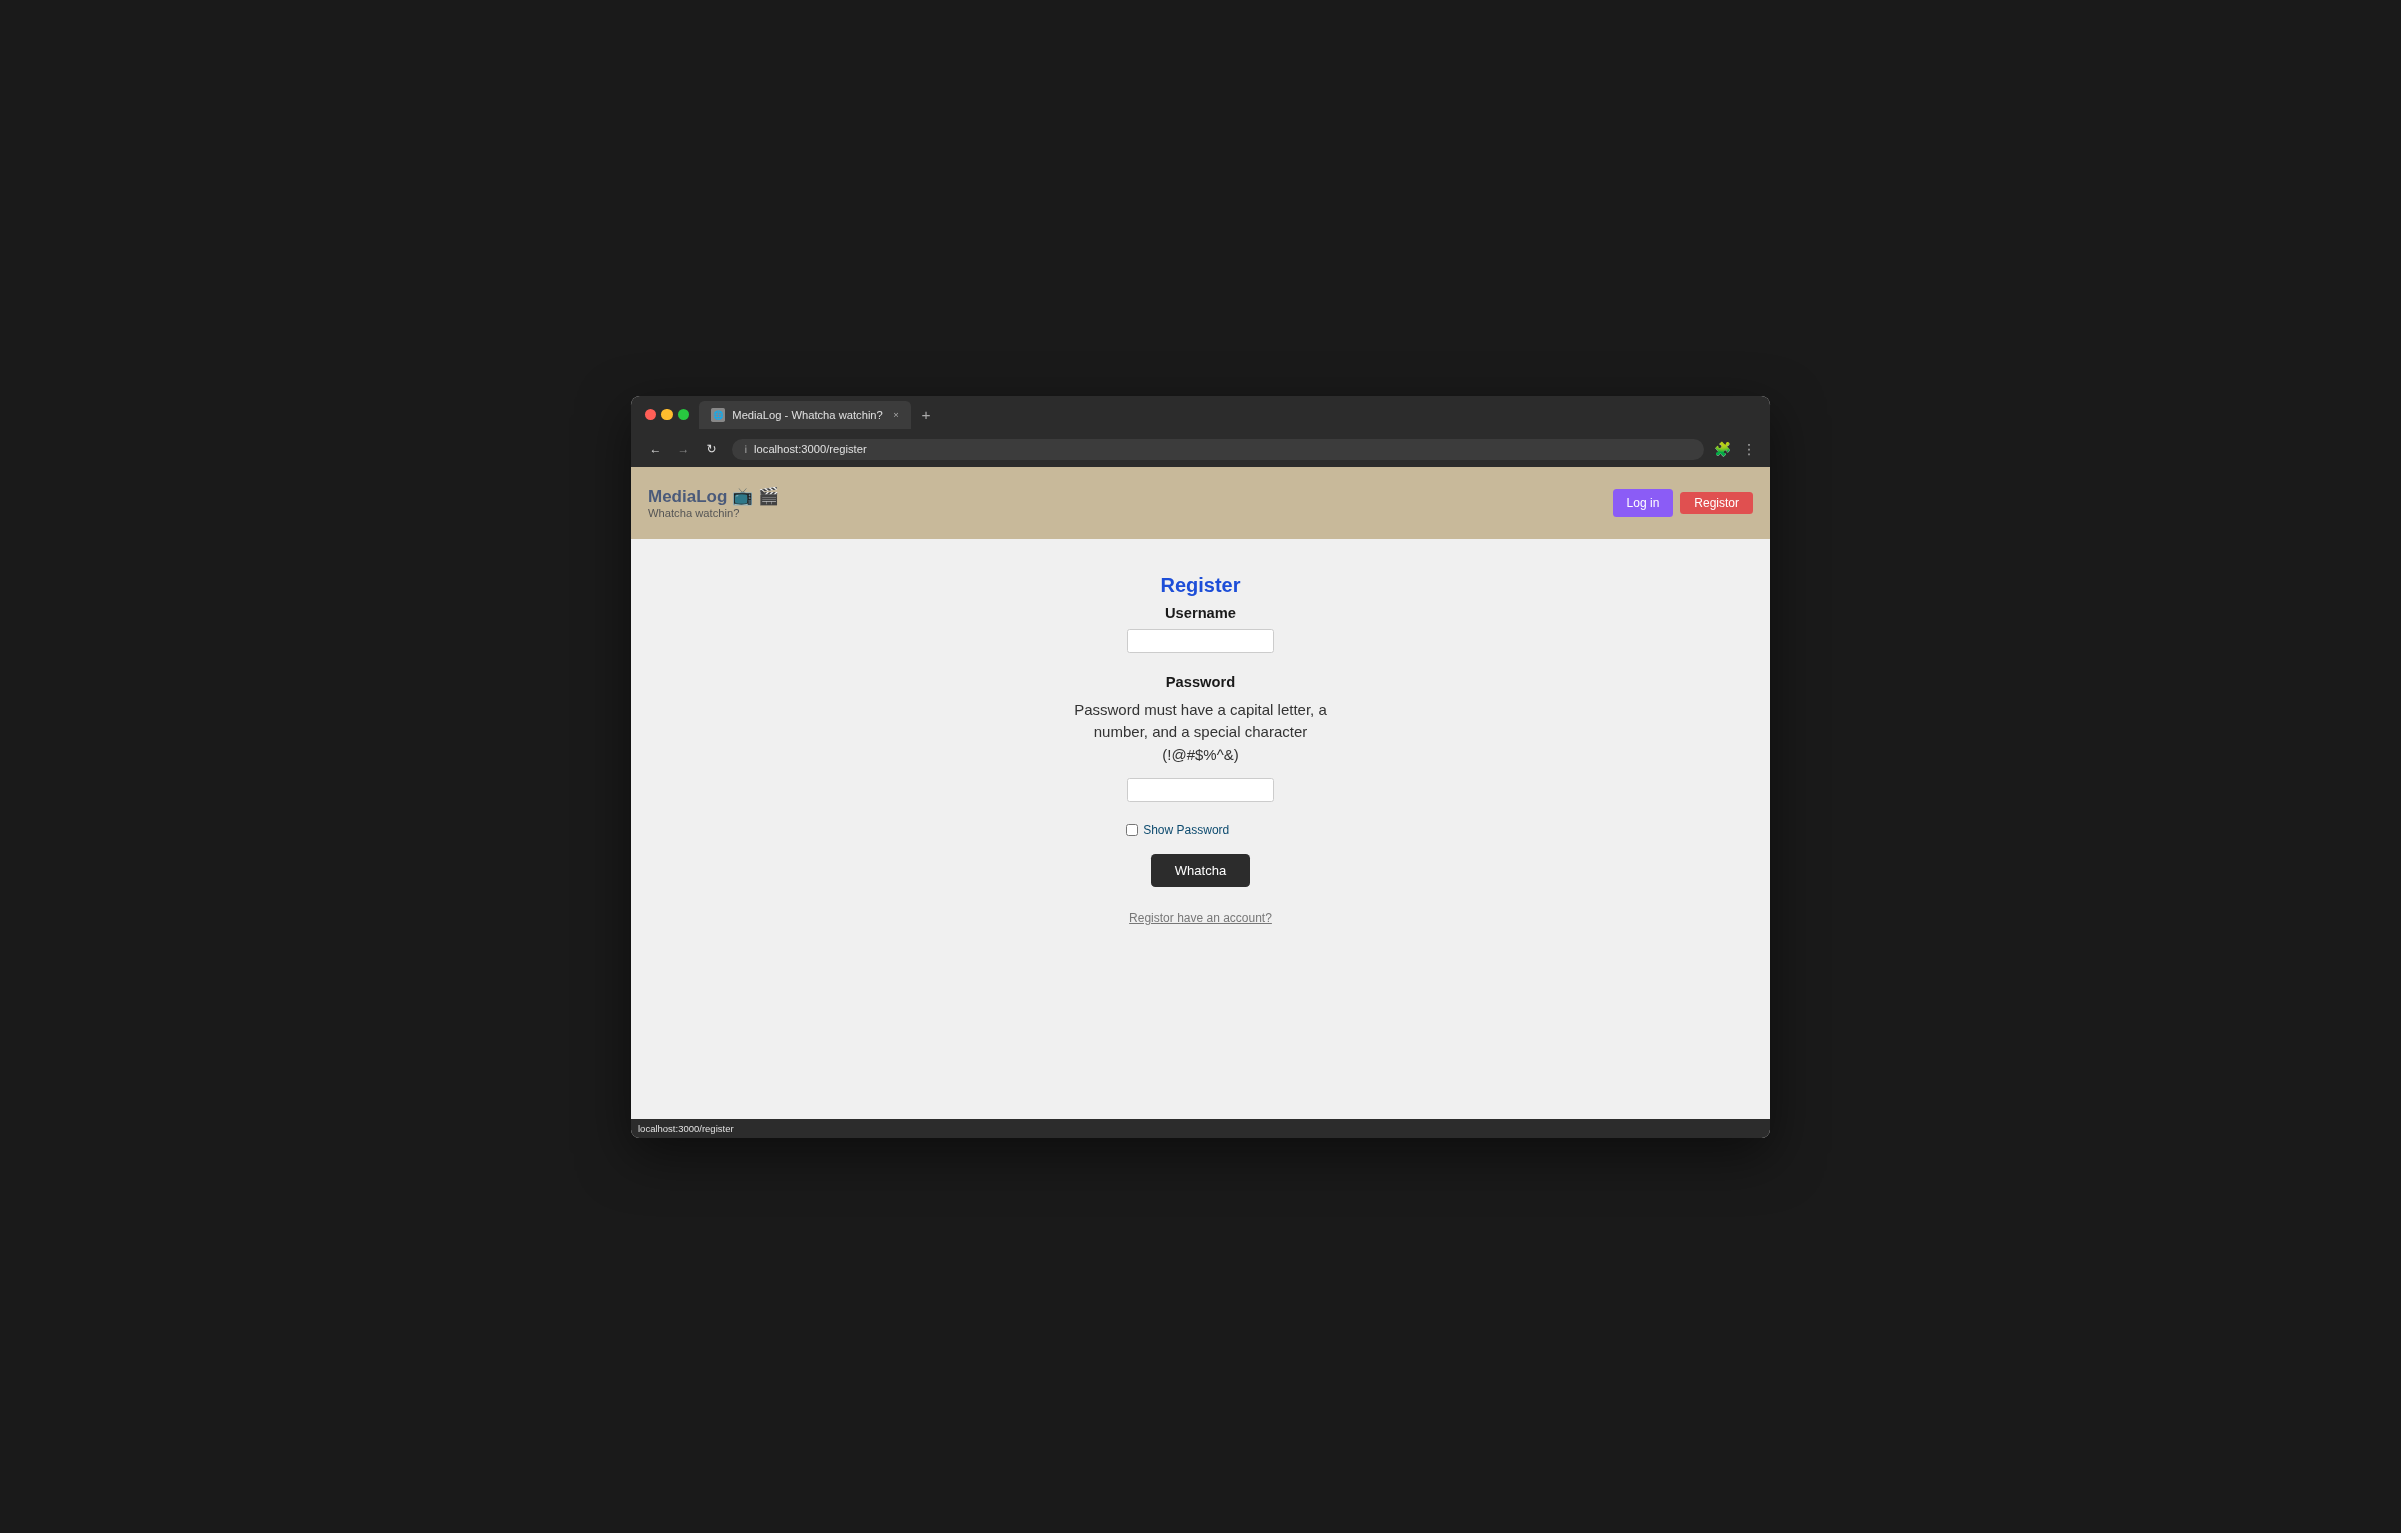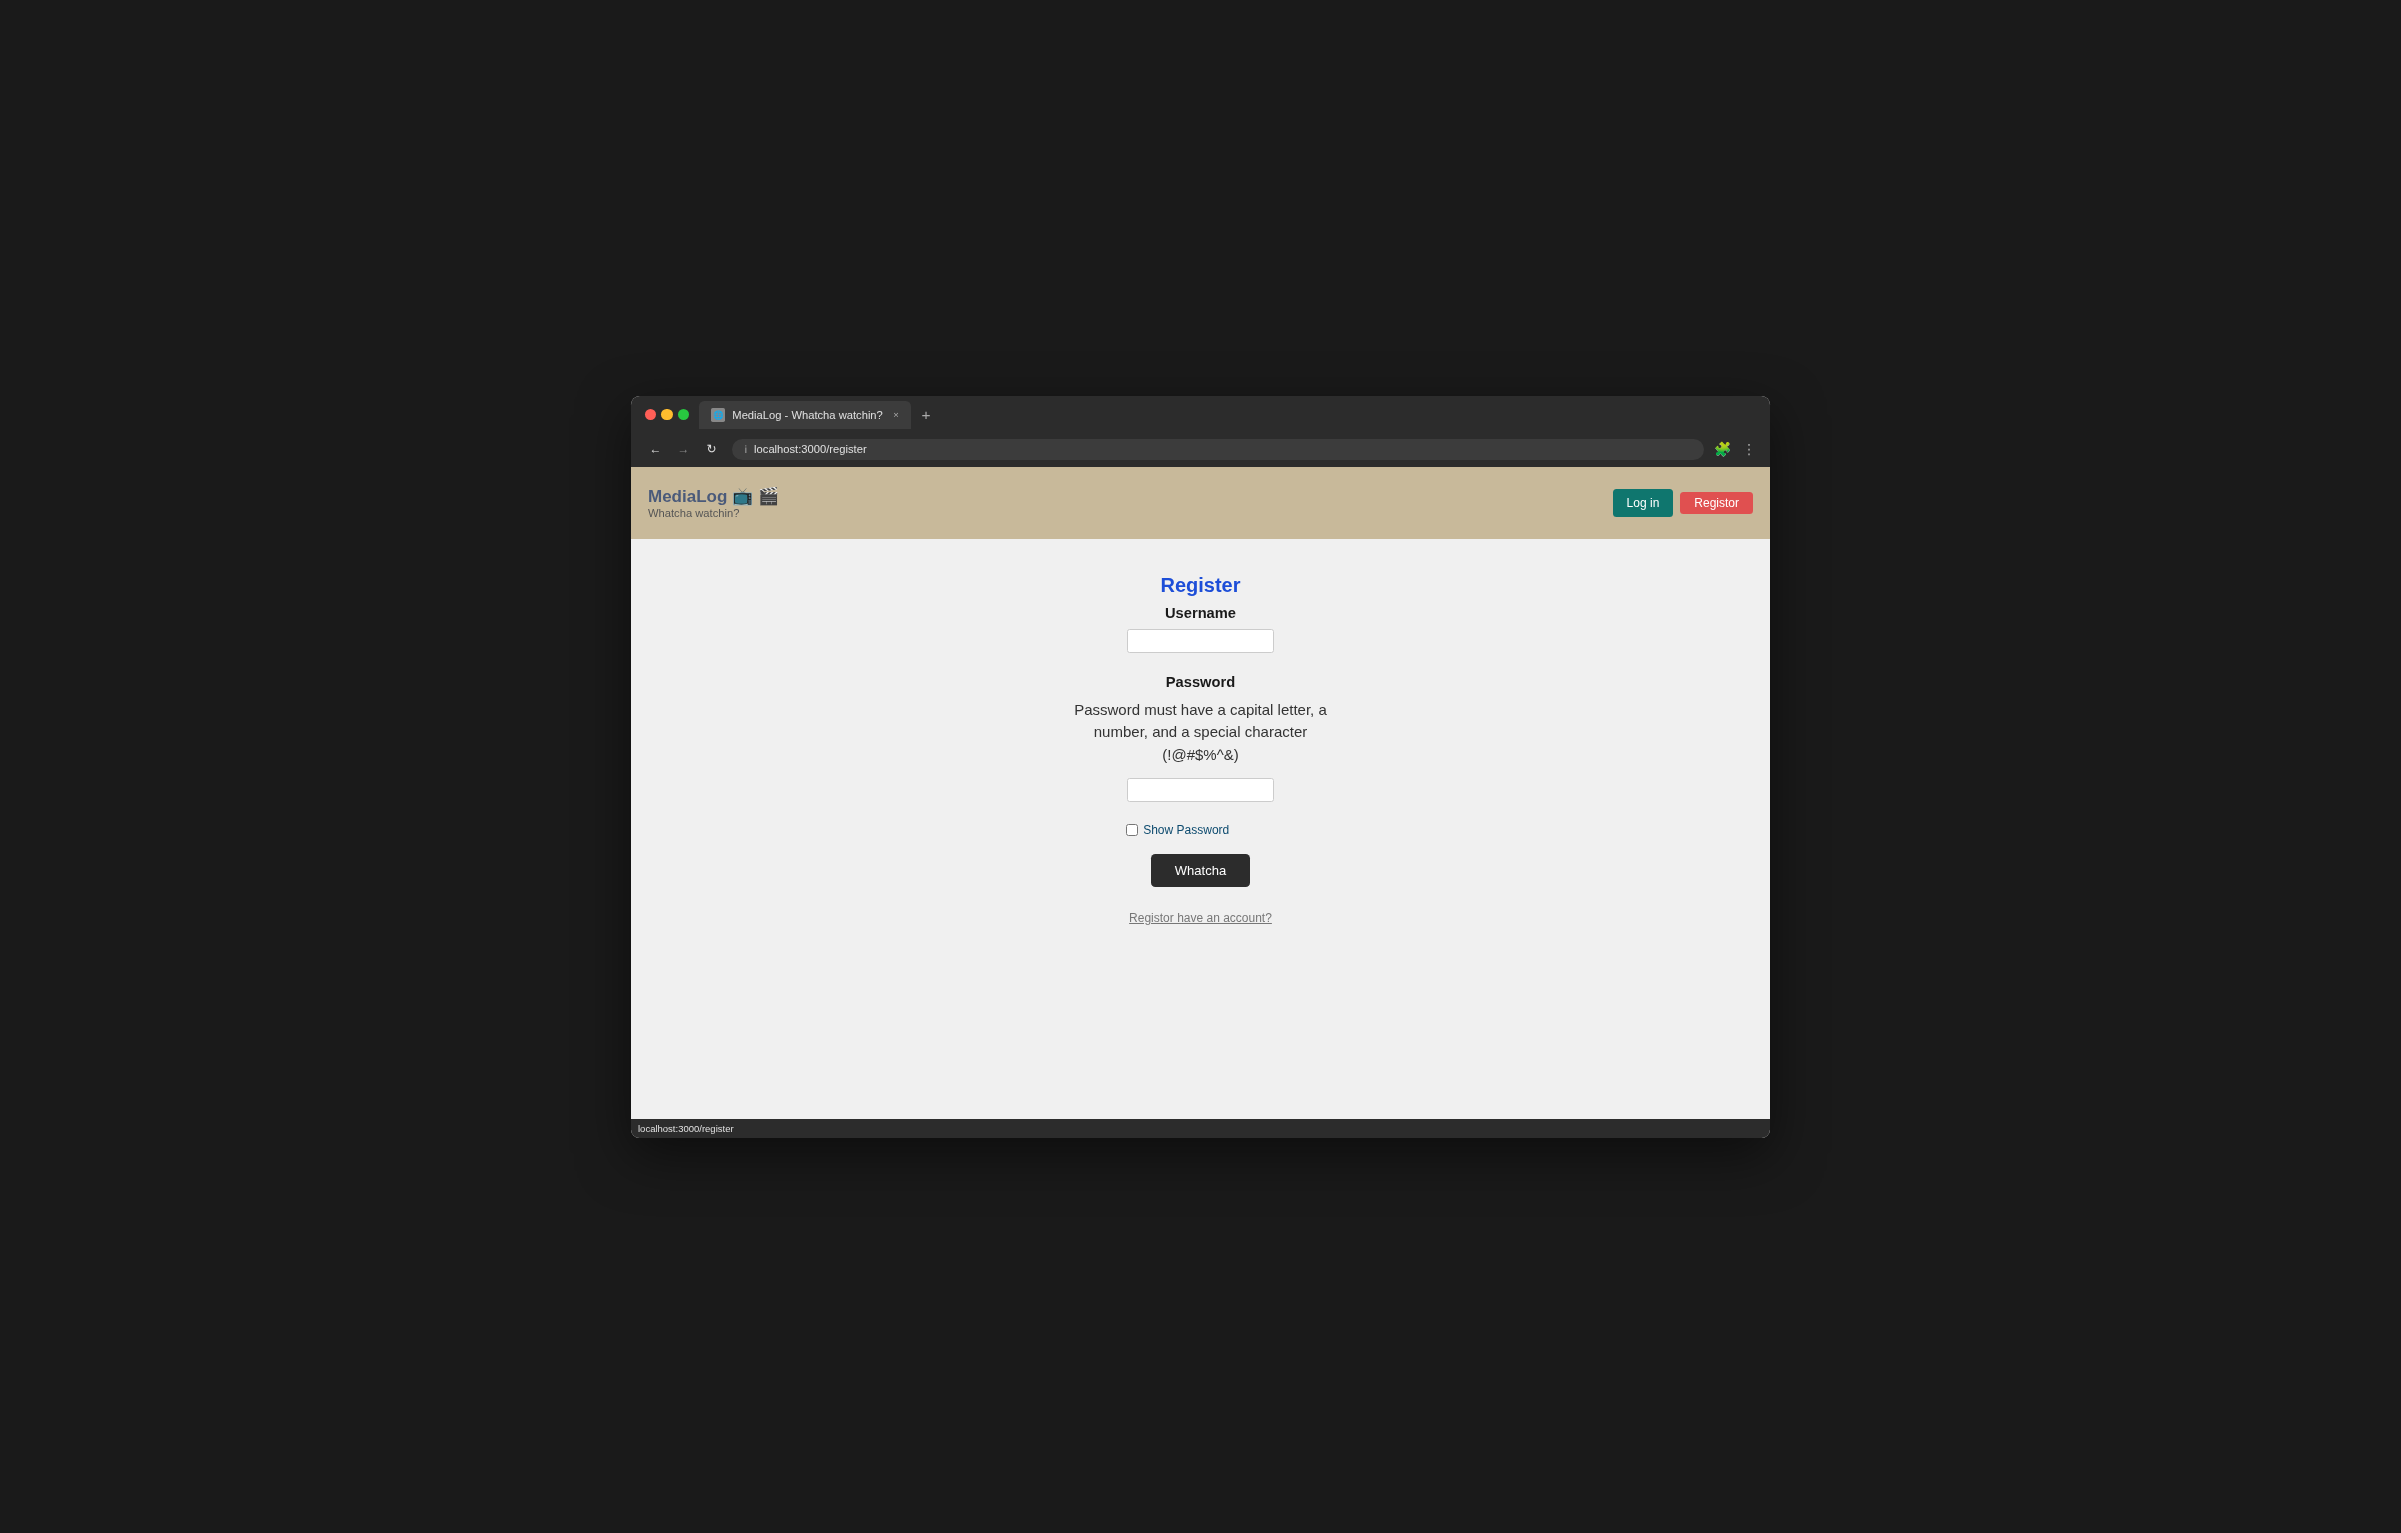--- a/index.html
+++ b/index.html
@@ -189,21 +189,21 @@
       font-size: 11.2px;
     }
 
     .nav-actions {
       display: flex;
       gap: 7px;
       align-items: center;
     }
 
     .btn-login {
-      background: #0f766e;
+      background: #8b5cf6;
       color: #fff;
       border: none;
       border-radius: 3.5px;
       padding: 7px 14px;
       font-size: 12px;
       cursor: pointer;
     }
 
     .btn-register {
       background: #e05050;

